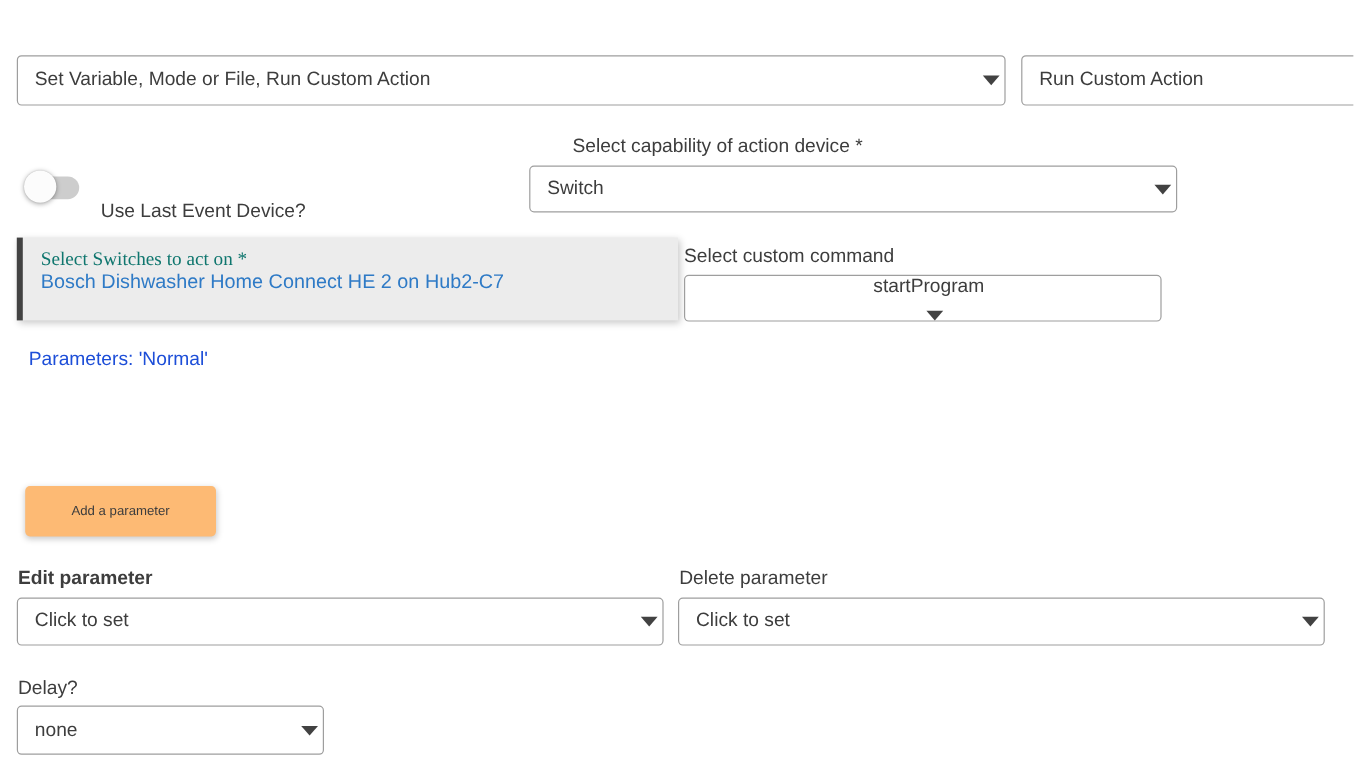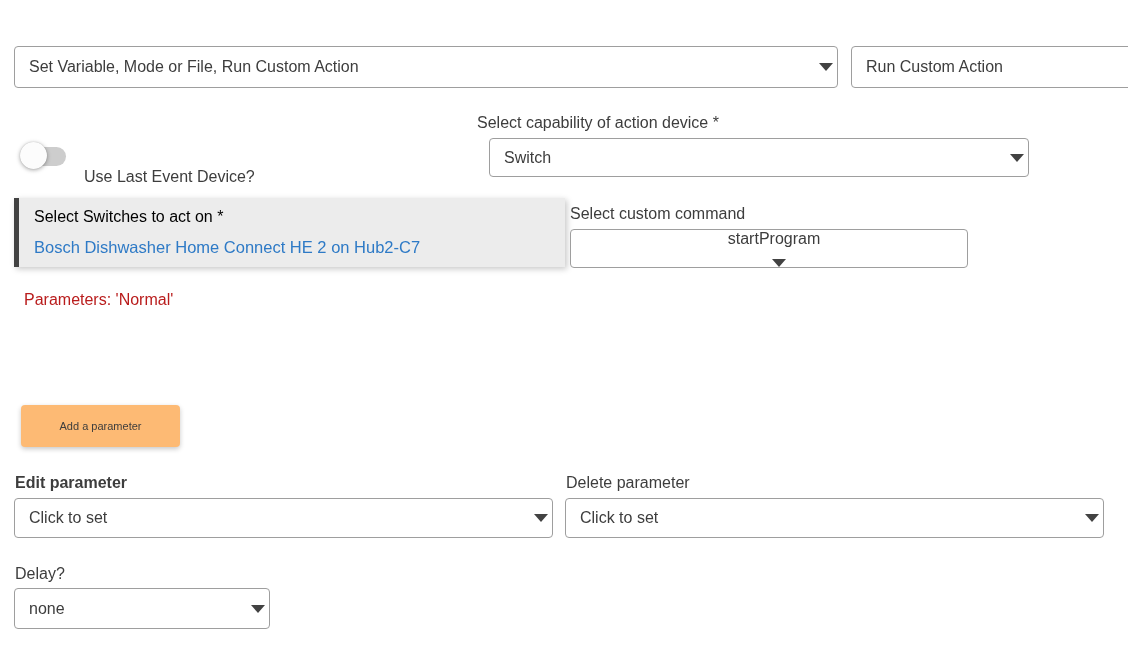--- a/index.html
+++ b/index.html
@@ -86,34 +86,35 @@
     width: 551px;
     height: 69px;
     box-sizing: border-box;
     background: #ececec;
     border-left: 5px solid #424242;
     box-shadow: 2px 2px 6px rgba(0,0,0,0.22);
     padding: 10px 0 0 15px;
   }
   .device-box .box-label {
     font-size: 16px;
-    color: #000000;
-    margin-bottom: 12px;
+    color: #0f766e;
+    margin-bottom: 0;
+    font-family: Liberation Serif, serif;
   }
   .device-box .device-link {
     font-size: 16.5px;
     color: #2e7ac6;
     cursor: pointer;
   }
   .params-line {
     position: absolute;
     left: 24px;
     top: 291px;
     font-size: 16px;
-    color: #b91c1c;
+    color: #1d4ed8;
   }
   .btn {
     position: absolute;
     left: 21px;
     top: 405px;
     width: 159px;
     height: 42px;
     box-sizing: border-box;
     background: #fdba74;
     border: none;
@@ -123,21 +124,21 @@
     font-size: 11px;
     color: #3d3d3d;
     display: flex;
     align-items: center;
     justify-content: center;
     cursor: pointer;
   }
   
   .sel-action-category { left: 14px;  top: 46px;  width: 824px; height: 42px; }
   .sel-action          { left: 851px; top: 46px;  width: 300px; height: 42px; }
-  .sel-capability      { left: 441px; top: 138px; width: 540px; height: 39px; margin-left: 48px; }
+  .sel-capability      { left: 441px; top: 138px; width: 540px; height: 39px; }
   .sel-command         { left: 570px; top: 229px; width: 398px; height: 39px; flex-direction: column; }
   .sel-edit-param      { left: 14px;  top: 498px; width: 539px; height: 40px; }
   .sel-delete-param    { left: 565px; top: 498px; width: 539px; height: 40px; }
   .sel-delay           { left: 14px;  top: 588px; width: 256px; height: 41px; }
 </style>
 </head>
 <body>
 
 <div class="page">
 

